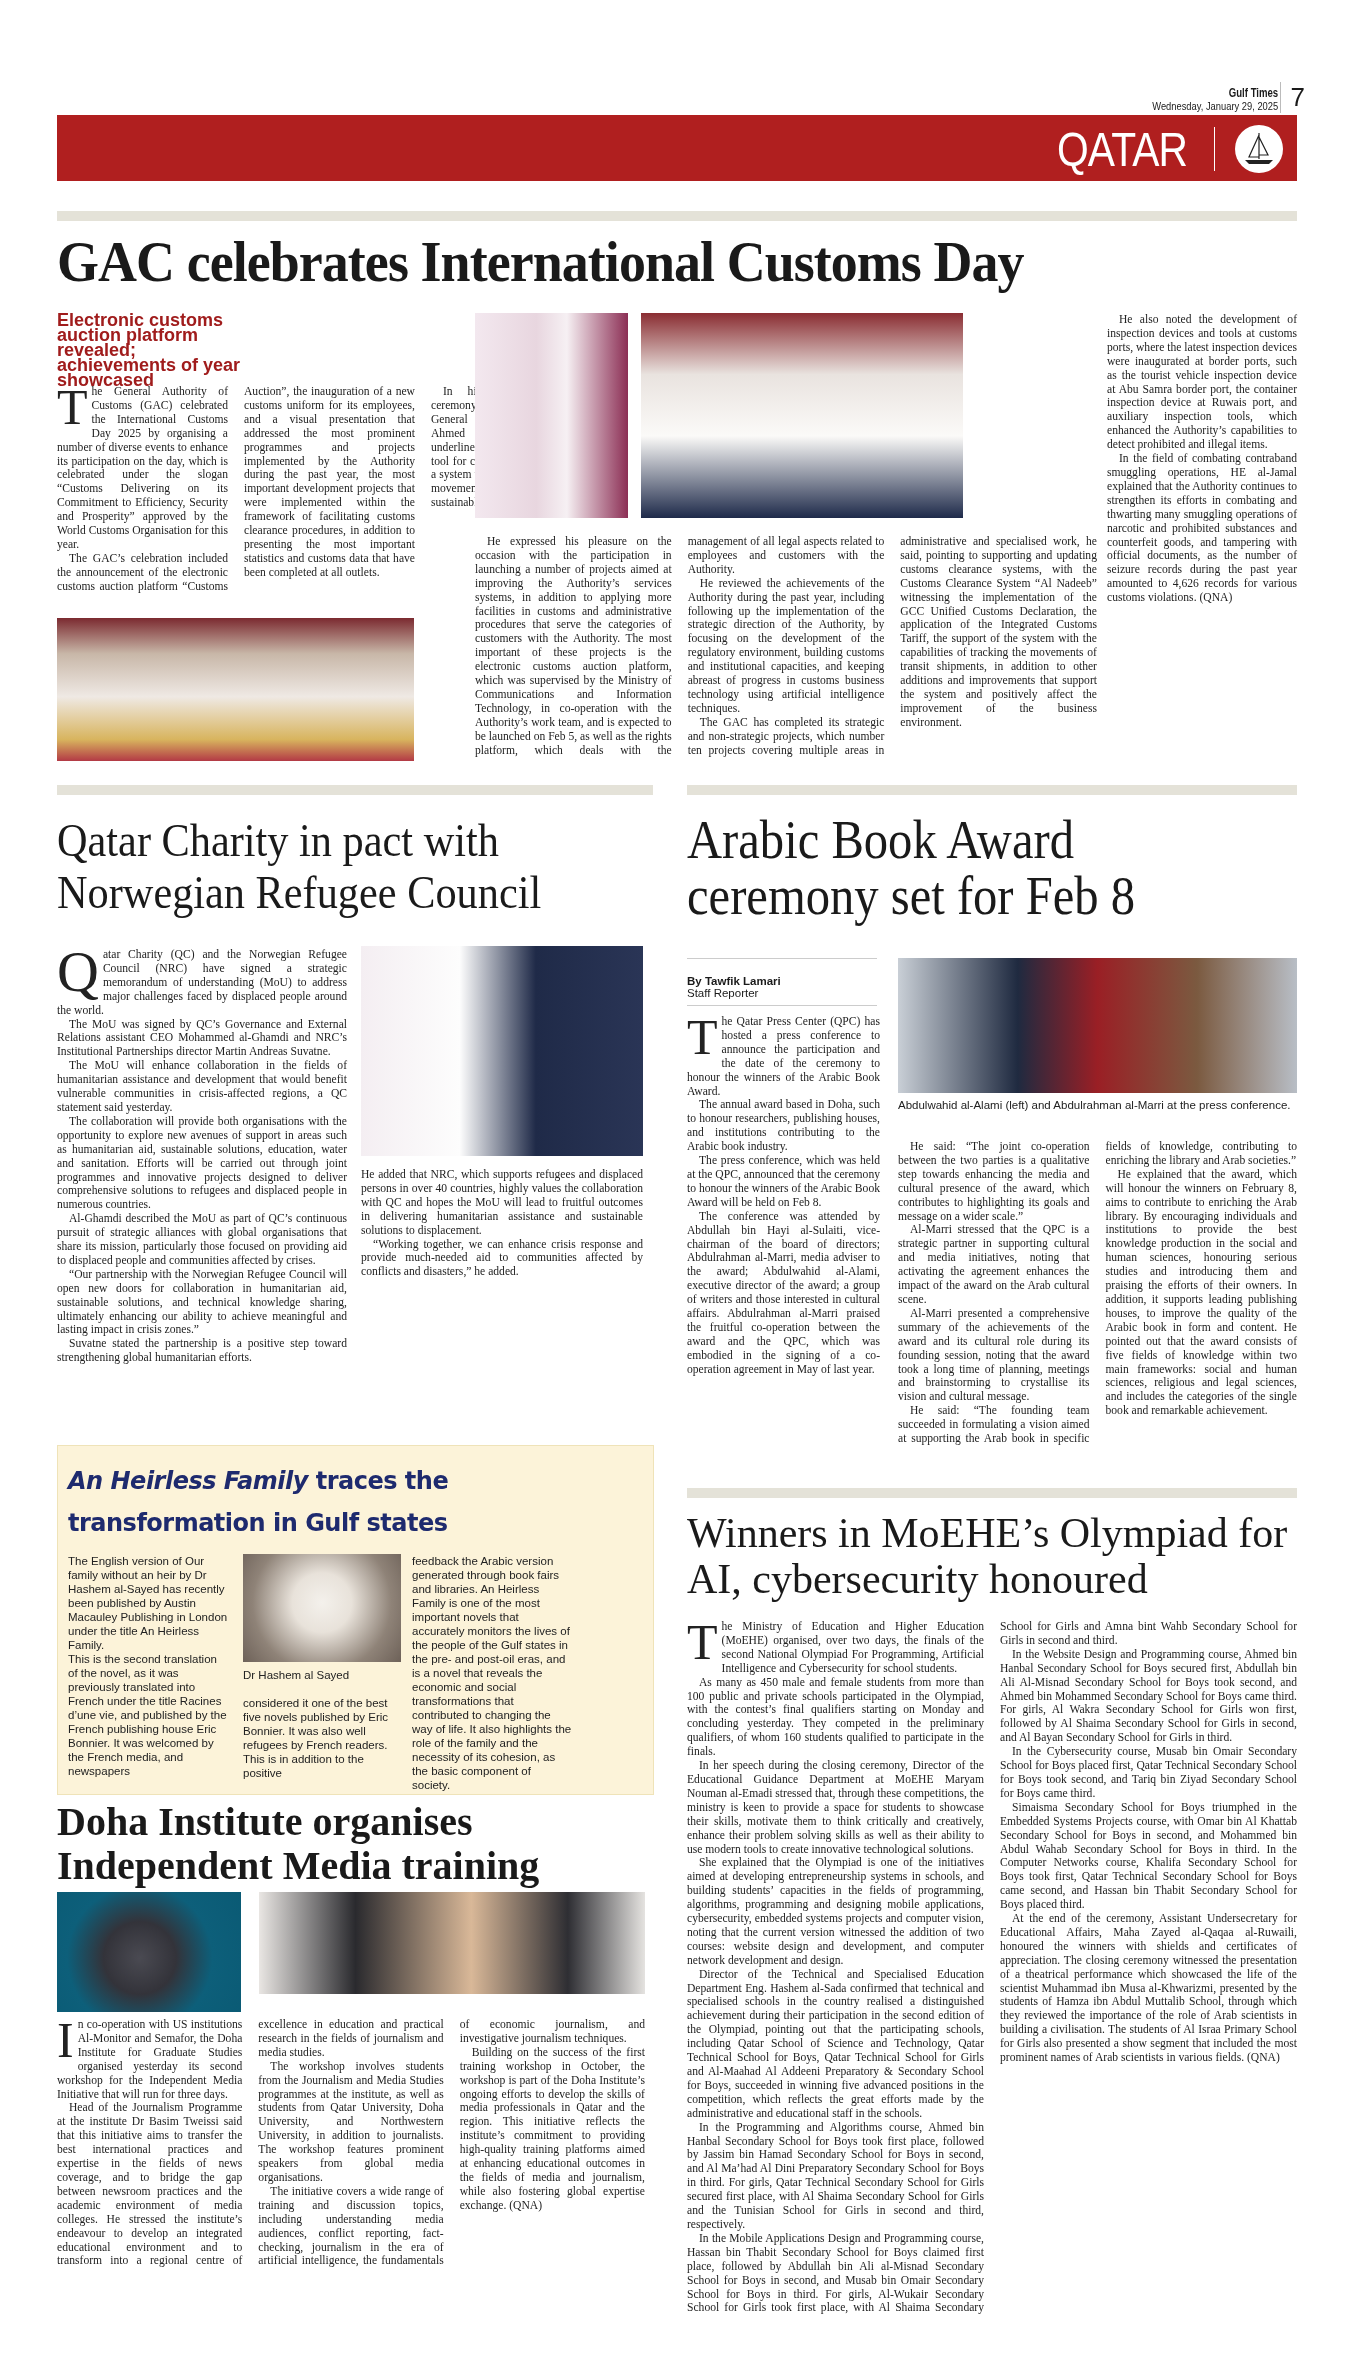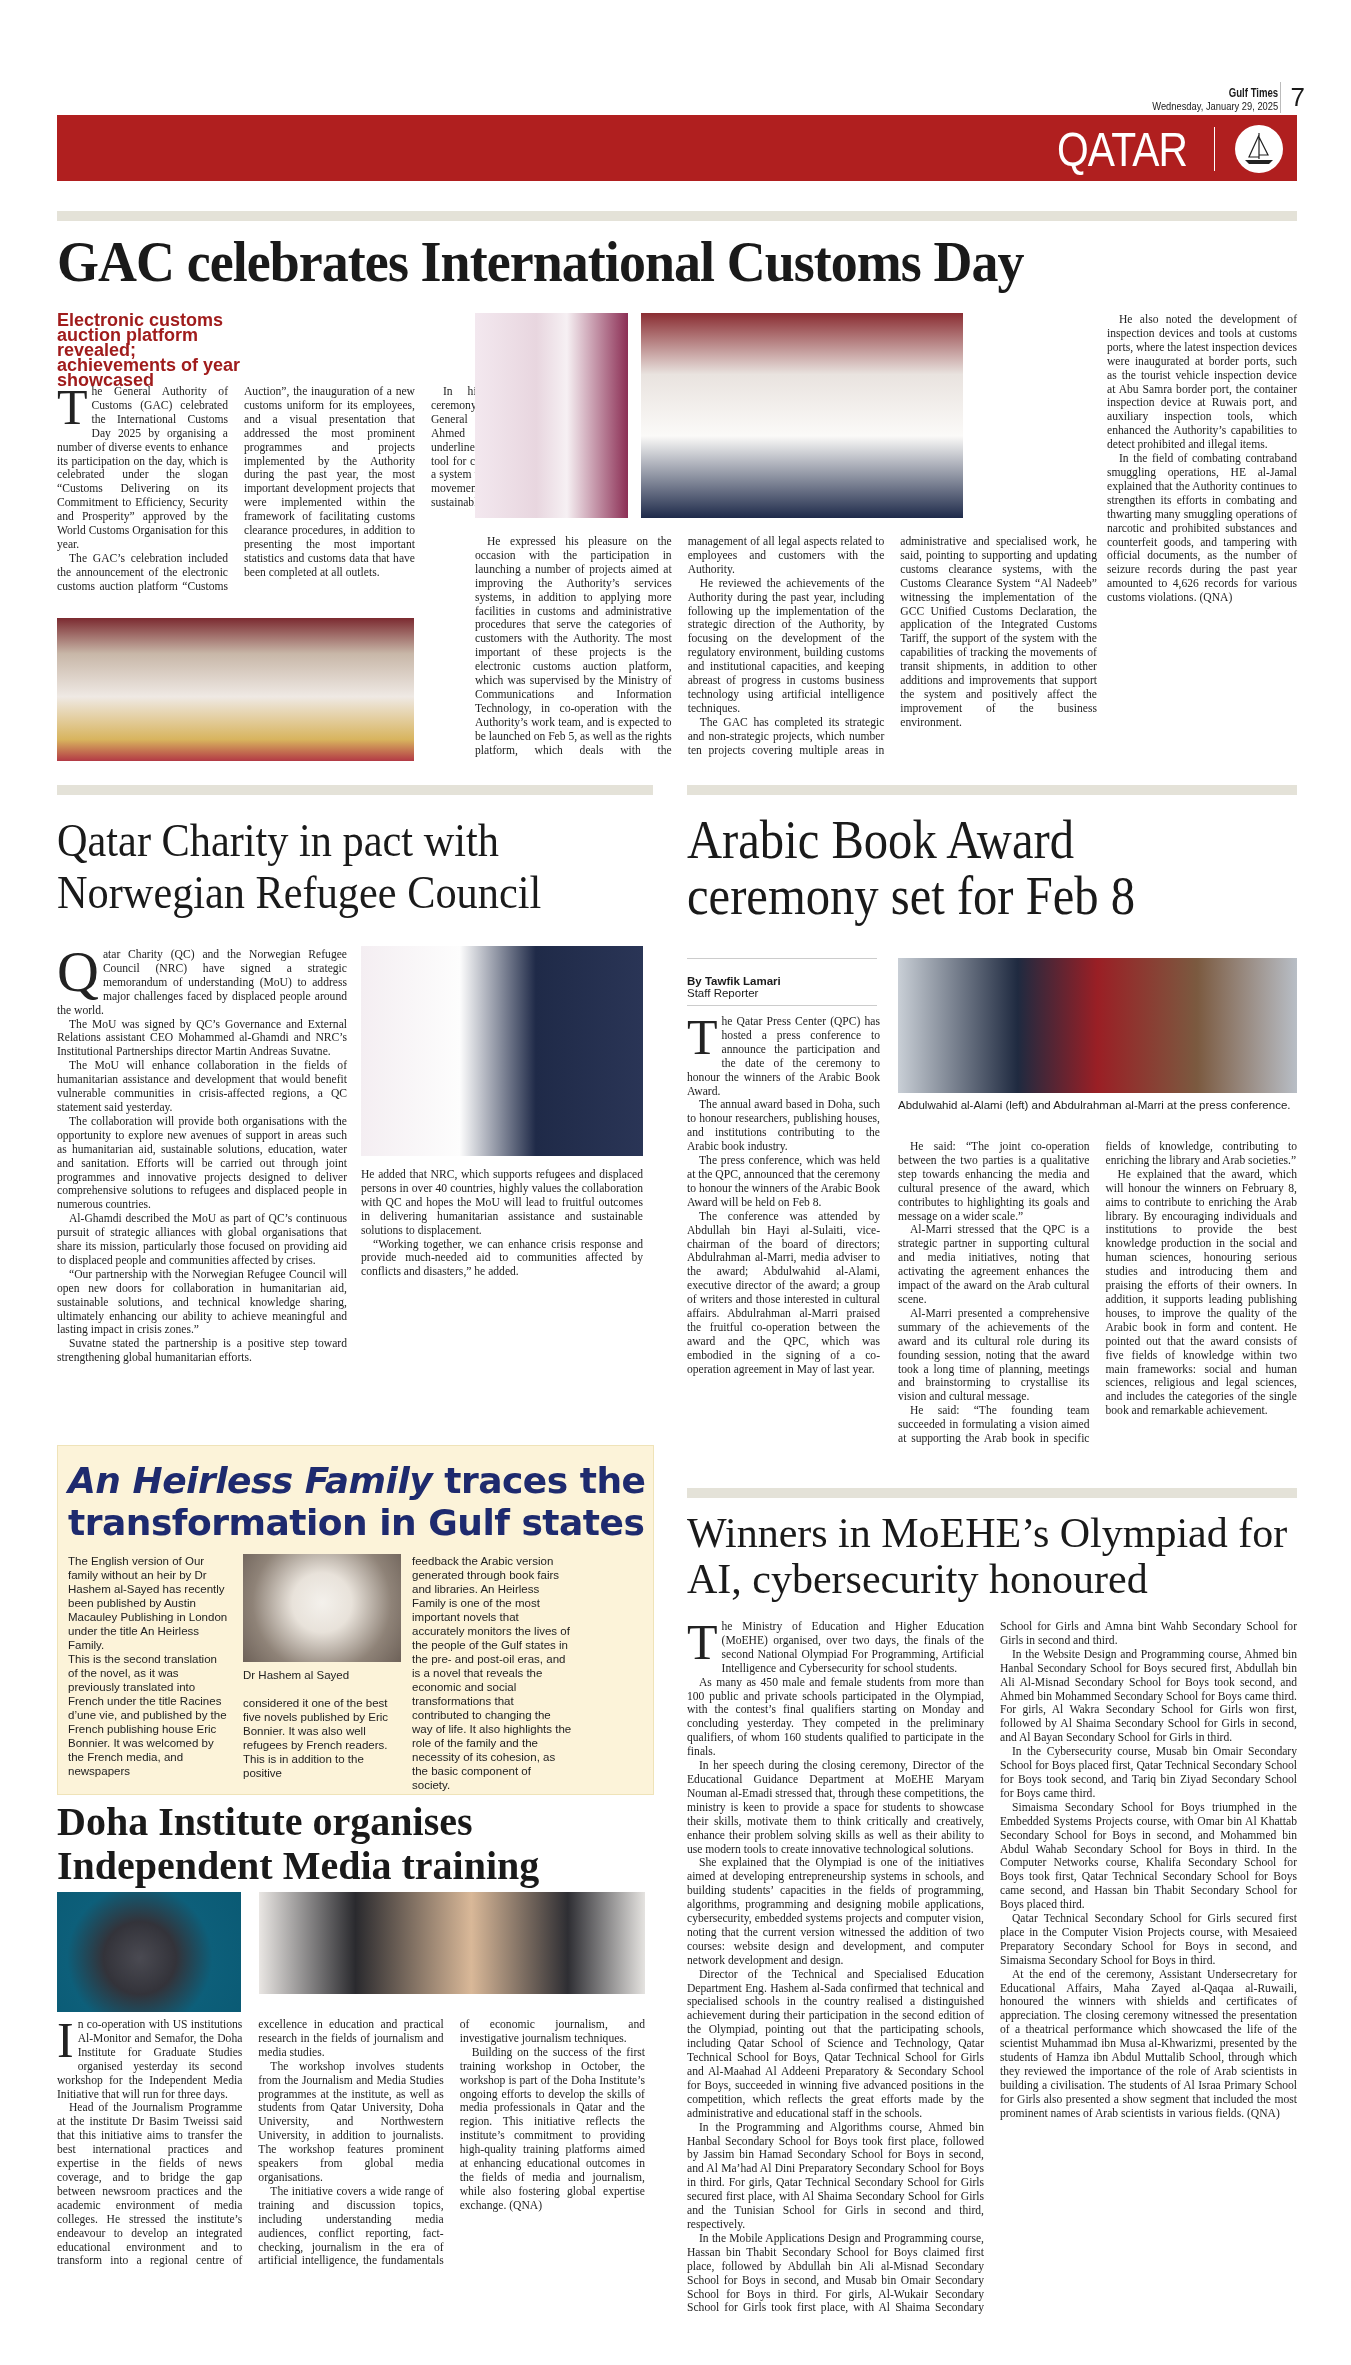--- a/index.html
+++ b/index.html
@@ -22,21 +22,21 @@
   .pageno{right:46px;top:82px;font-size:26px;font-family:"Liberation Sans",sans-serif;border-left:1px solid #bbb;padding-left:10px;}
   .bar{left:57px;top:115px;width:1240px;height:66px;background:#b01f1f;}
   .bar .sec{position:absolute;right:110px;top:7px;color:#fff;font-family:"Liberation Sans",sans-serif;font-size:48px;font-weight:300;transform:scaleX(.85);transform-origin:right;letter-spacing:-1px;}
   .bar .div{position:absolute;right:82px;top:12px;width:1px;height:44px;background:#fff;}
   .bar .logo{position:absolute;right:14px;top:10px;width:48px;height:48px;border-radius:50%;background:#fff;}
   h1,h2{margin:0;font-weight:normal;}
   .h-gac{left:57px;top:228px;font-size:58px;font-weight:bold;font-family:"Liberation Serif",serif;transform:scaleX(.93);transform-origin:left;letter-spacing:-1px;white-space:nowrap;}
   .kicker{color:#a01c1c;font-family:"Liberation Sans",sans-serif;font-weight:bold;font-size:18px;line-height:15px;}
   .caption{font-family:"Liberation Sans",sans-serif;font-size:11.5px;line-height:14px;color:#222;}
   .heirless{left:57px;top:1445px;width:597px;height:350px;background:#fcf3d9;border:1px solid #efe3b8;box-sizing:border-box;}
-  .heirless h2{position:absolute;left:10px;top:14px;font-family:"DejaVu Sans","Liberation Sans",sans-serif;font-weight:bold;font-size:36px;line-height:42px;color:#1e2a6e;letter-spacing:-.5px;}
+  .heirless h2{position:absolute;left:10px;top:14px;font-family:"DejaVu Sans","Liberation Sans",sans-serif;font-weight:bold;font-size:24px;line-height:42px;color:#1e2a6e;letter-spacing:-.5px;}
   .heir-text{font-family:"Liberation Sans",sans-serif;font-size:11.5px;line-height:14px;color:#222;}
   .heir-text p{margin:0;}
 </style>
 </head>
 <body>
 
 <div class="abs brand">
   <div class="name">Gulf Times</div>
   <div class="date">Wednesday, January 29, 2025</div>
 </div>
@@ -150,15 +150,14 @@
   <p class="first">he Ministry of Education and Higher Education (MoEHE) organised, over two days, the finals of the second National Olympiad For Programming, Artificial Intelligence and Cybersecurity for school students.</p>
   <p>As many as 450 male and female students from more than 100 public and private schools participated in the Olympiad, with the contest’s final qualifiers starting on Monday and concluding yesterday. They competed in the preliminary qualifiers, of whom 160 students qualified to participate in the finals.</p>
   <p>In her speech during the closing ceremony, Director of the Educational Guidance Department at MoEHE Maryam Nouman al-Emadi stressed that, through these competitions, the ministry is keen to provide a space for students to showcase their skills, motivate them to think critically and creatively, enhance their problem solving skills as well as their ability to use modern tools to create innovative technological solutions.</p>
   <p>She explained that the Olympiad is one of the initiatives aimed at developing entrepreneurship systems in schools, and building students’ capacities in the fields of programming, algorithms, programming and designing mobile applications, cybersecurity, embedded systems projects and computer vision, noting that the current version witnessed the addition of two courses: website design and development, and computer network development and design.</p>
   <p>Director of the Technical and Specialised Education Department Eng. Hashem al-Sada confirmed that technical and specialised schools in the country realised a distinguished achievement during their participation in the second edition of the Olympiad, pointing out that the participating schools, including Qatar School of Science and Technology, Qatar Technical School for Boys, Qatar Technical School for Girls and Al-Maahad Al Addeeni Preparatory &amp; Secondary School for Boys, succeeded in winning five advanced positions in the competition, which reflects the great efforts made by the administrative and educational staff in the schools.</p>
   <p>In the Programming and Algorithms course, Ahmed bin Hanbal Secondary School for Boys took first place, followed by Jassim bin Hamad Secondary School for Boys in second, and Al Ma’had Al Dini Preparatory Secondary School for Boys in third. For girls, Qatar Technical Secondary School for Girls secured first place, with Al Shaima Secondary School for Girls and the Tunisian School for Girls in second and third, respectively.</p>
   <p>In the Mobile Applications Design and Programming course, Hassan bin Thabit Secondary School for Boys claimed first place, followed by Abdullah bin Ali al-Misnad Secondary School for Boys in second, and Musab bin Omair Secondary School for Boys in third. For girls, Al-Wukair Secondary School for Girls took first place, with Al Shaima Secondary School for Girls and Amna bint Wahb Secondary School for Girls in second and third.</p>
   <p>In the Website Design and Programming course, Ahmed bin Hanbal Secondary School for Boys secured first, Abdullah bin Ali Al-Misnad Secondary School for Boys took second, and Ahmed bin Mohammed Secondary School for Boys came third. For girls, Al Wakra Secondary School for Girls won first, followed by Al Shaima Secondary School for Girls in second, and Al Bayan Secondary School for Girls in third.</p>
   <p>In the Cybersecurity course, Musab bin Omair Secondary School for Boys placed first, Qatar Technical Secondary School for Boys took second, and Tariq bin Ziyad Secondary School for Boys came third.</p>
   <p>Simaisma Secondary School for Boys triumphed in the Embedded Systems Projects course, with Omar bin Al Khattab Secondary School for Boys in second, and Mohammed bin Abdul Wahab Secondary School for Boys in third. In the Computer Networks course, Khalifa Secondary School for Boys took first, Qatar Technical Secondary School for Boys came second, and Hassan bin Thabit Secondary School for Boys placed third.</p>
-  <p>Qatar Technical Secondary School for Girls secured first place in the Computer Vision Projects course, with Mesaieed Preparatory Secondary School for Boys in second, and Simaisma Secondary School for Boys in third.</p>
   <p>At the end of the ceremony, Assistant Undersecretary for Educational Affairs, Maha Zayed al-Qaqaa al-Ruwaili, honoured the winners with shields and certificates of appreciation. The closing ceremony witnessed the presentation of a theatrical performance which showcased the life of the scientist Muhammad ibn Musa al-Khwarizmi, presented by the students of Hamza ibn Abdul Muttalib School, through which they reviewed the importance of the role of Arab scientists in building a civilisation. The students of Al Israa Primary School for Girls also presented a show segment that included the most prominent names of Arab scientists in various fields. (QNA)</p>
 </div>
 
 </body></html>

